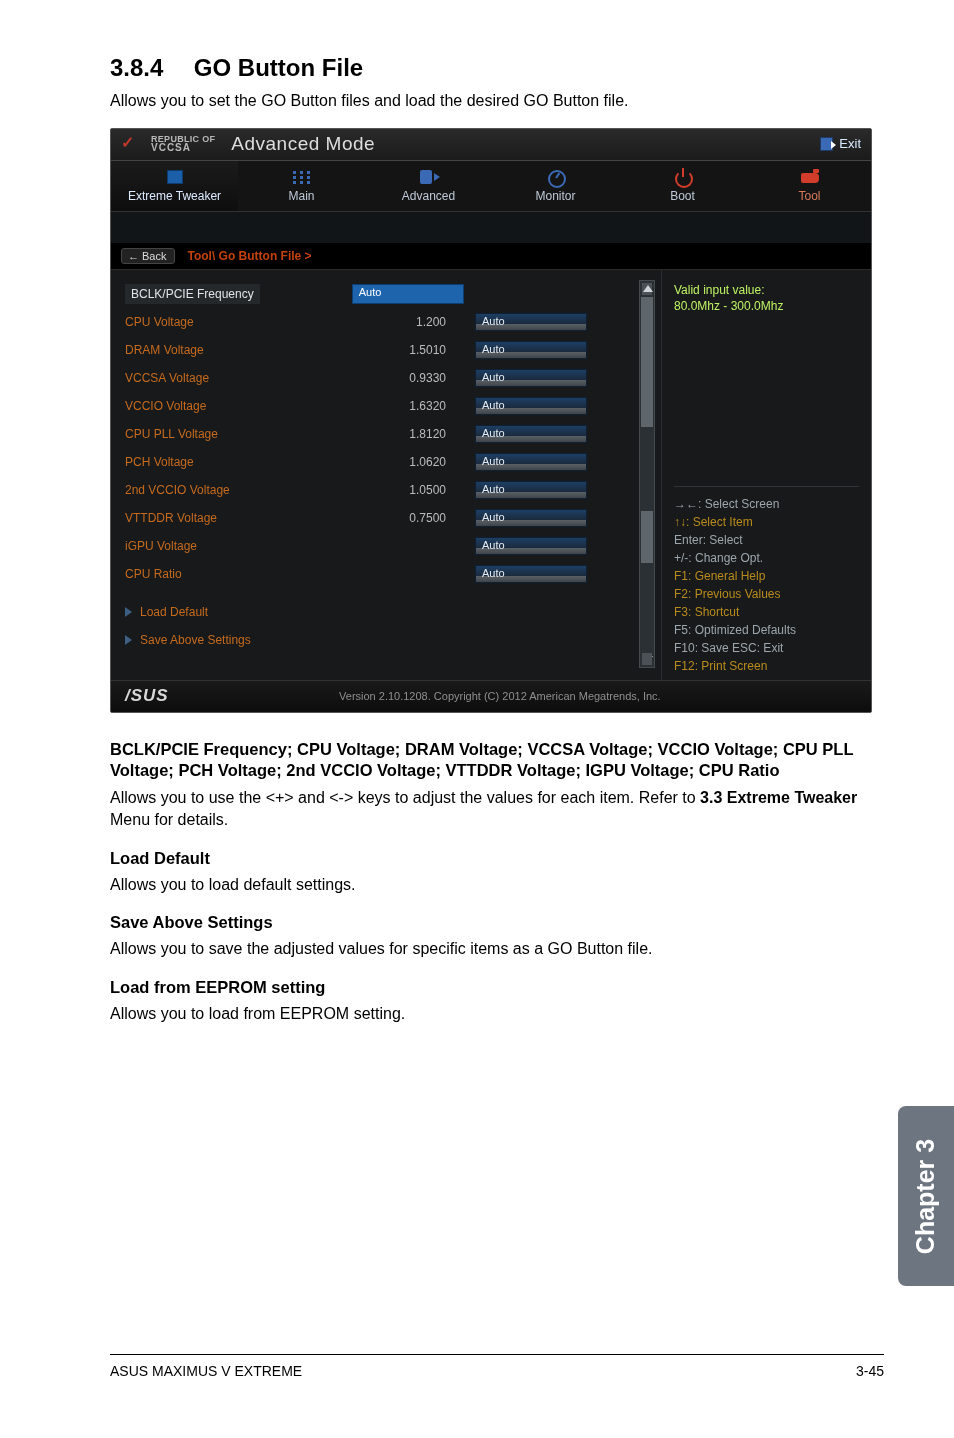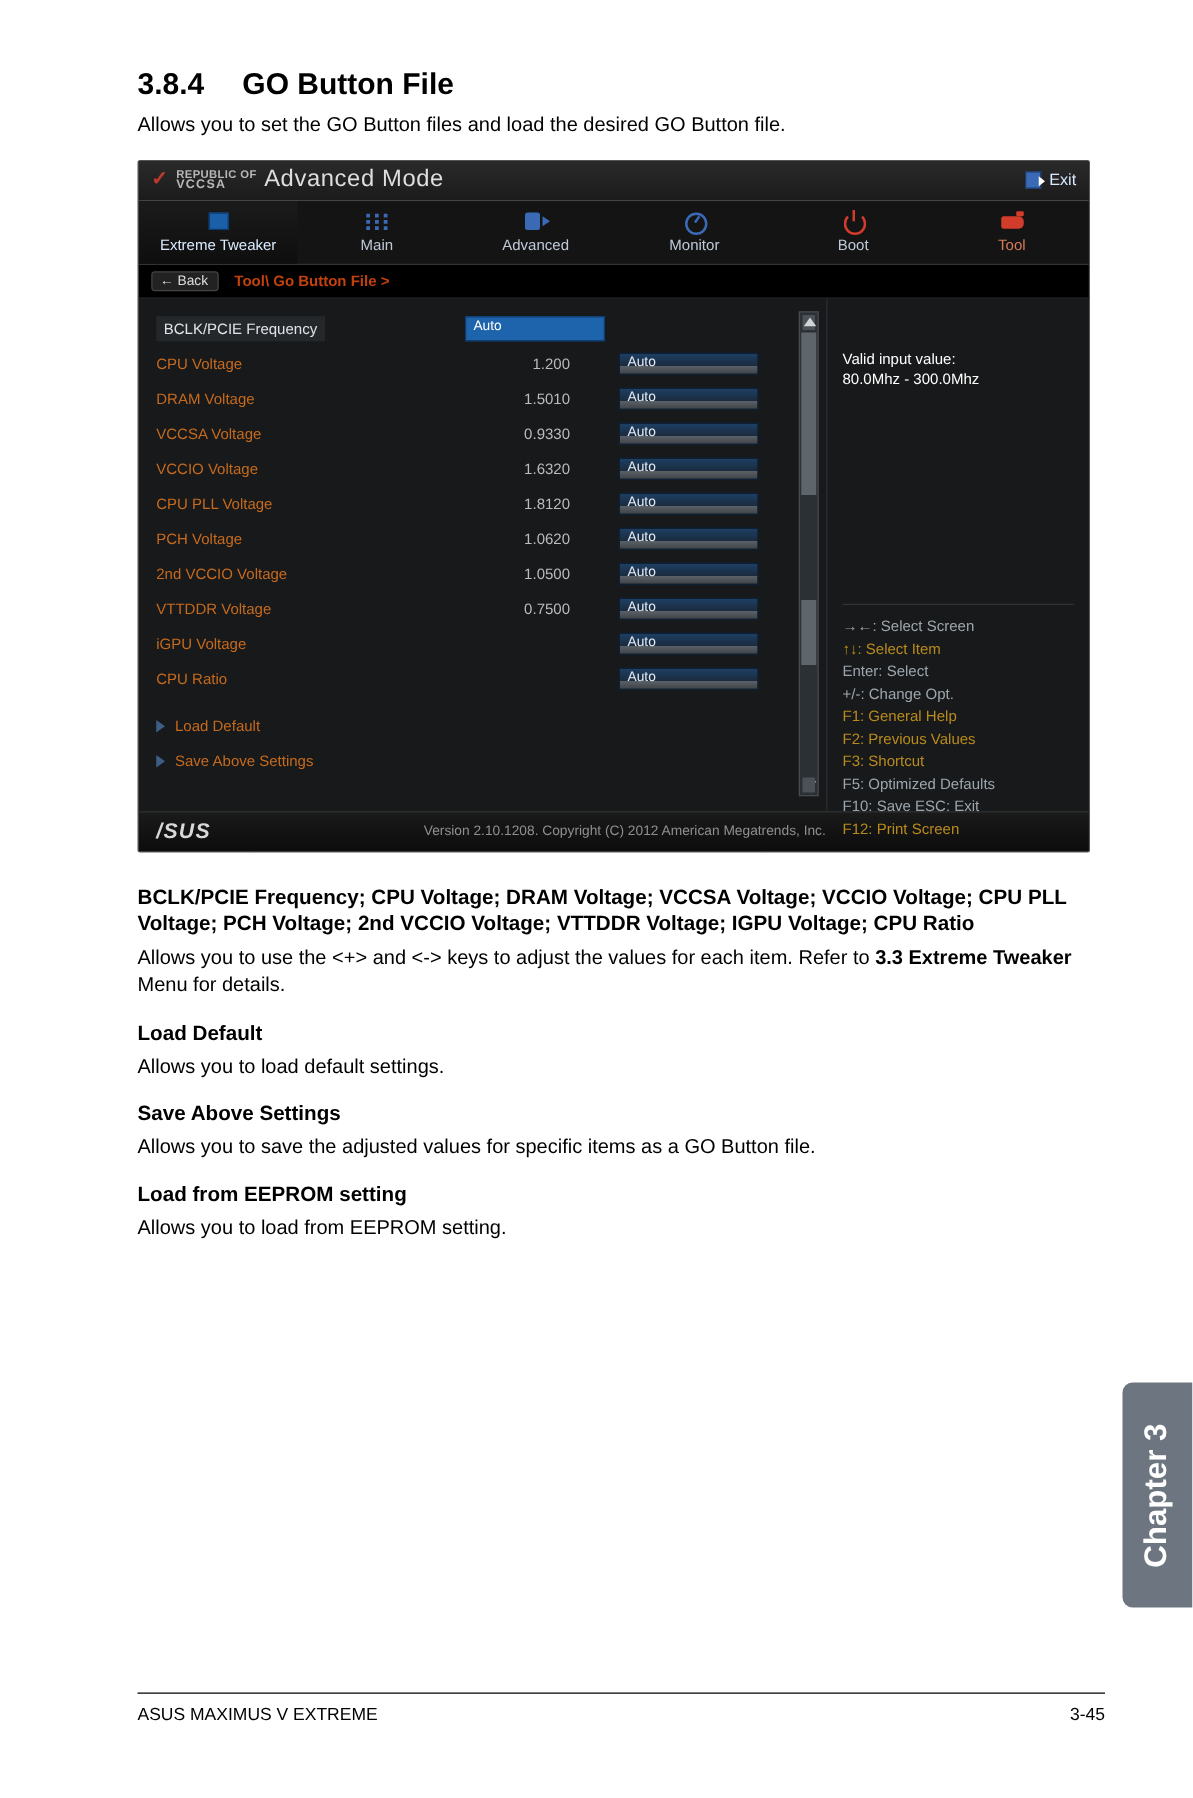--- a/index.html
+++ b/index.html
@@ -46,21 +46,21 @@
     display: flex;
     align-items: center;
     justify-content: space-between;
     background: linear-gradient(#2a2a2a, #1b1b1b);
     padding: 4px 10px 5px 10px;
     border-bottom: 1px solid #444;
   }
   .rog-logo {
     display: flex;
     align-items: center;
-    gap: 2px;
+    gap: 12px;
   }
   .rog-check {
     width: 18px; height: 18px;
     position: relative;
   }
   .rog-check::before {
     content:"✓";
     color:#c0392b;
     font-weight:bold;
     font-size:16px;
@@ -112,20 +112,21 @@
   .bios-tab.active .tlabel { color:#dceaff; }
   .bios-tab.last .tlabel { color:#d67a5a; }
 
   .bios-bread {
     background:#000;
     display:flex;
     align-items:center;
     gap:12px;
     padding:5px 10px;
     border-bottom:1px solid #2a2a2a;
+    margin-top:31px;
   }
   .back-btn {
     background:#222; border:1px solid #444; border-radius:3px;
     padding:1px 8px 1px 6px;
     color:#ddd; font-size:11px;
     display:flex; align-items:center; gap:3px;
   }
   .back-btn::before { content:"←"; font-size:11px; }
   .bios-bread .path { color:#c2410c; font-size:12px;font-weight:bold; }
 
@@ -136,21 +137,21 @@
   }
   .bios-main {
     flex:1;
     padding:10px 0 10px 14px;
     position:relative;
   }
   .bios-row {
     display:flex;
     align-items:center;
     height:28px;
-    gap:12px;
+    gap:2px;
   }
   .bios-row .lbl { width:258px; color:#c66a1e; font-size:12px; }
   .bios-row.header .lbl { background:#24282b; color:#dfe4ea; padding:3px 6px; width:auto; }
   .bios-row .val { width:88px; text-align:right; color:#bcbcbc; font-size:12px; padding-right:27px;}
   .bios-row .auto {
     width:112px; height:18px;
     background:linear-gradient(#1e3f63,#1a2b3f 60%,#5b6268 60%,#404449);
     border:1px solid #0d2036;
     color:#e6ebf2; font-size:11px;
     padding:1px 0 0 6px;
@@ -179,21 +180,21 @@
   .scroll-thumb-top{position:absolute;left:1px;top:16px;width:12px;height:130px;background:#5e656b;}
   .scroll-thumb-bot{position:absolute;left:1px;top:230px;width:12px;height:52px;background:#5e656b;}
 
   .bios-side {
     width:210px;
     border-left:1px solid #2b2f32;
     padding:12px 12px;
     font-size:12px;
     color:#888e92;
   }
-  .bios-side .sec1 { color:#ffffff; line-height:1.35; height:200px;margin-top:28px; }
+  .bios-side .sec1 { color:#bef264; line-height:1.35; height:200px; }
   .bios-side .sec2 { line-height:1.5; }
   .bios-side .kw { color:#9da6ad; }
   .bios-side .hi { color:#b98b1d; }
   .bios-side .sep { border-top:1px solid #2f3437; margin:4px 0 8px; }
 
   .bios-foot {
     background:linear-gradient(#1a1a1a,#0c0c0c);
     border-top:1px solid #333;
     display:flex; align-items:center; justify-content:space-between;
     padding:5px 10px 6px 54px;

